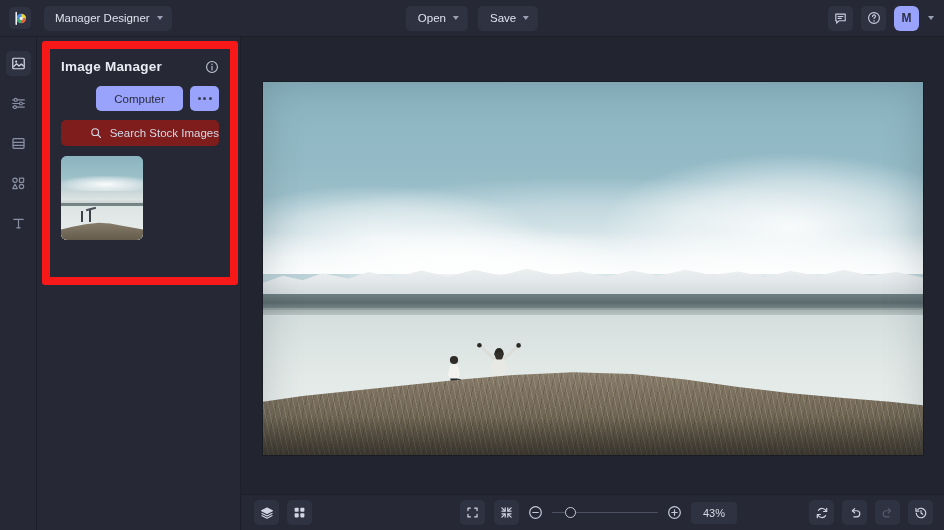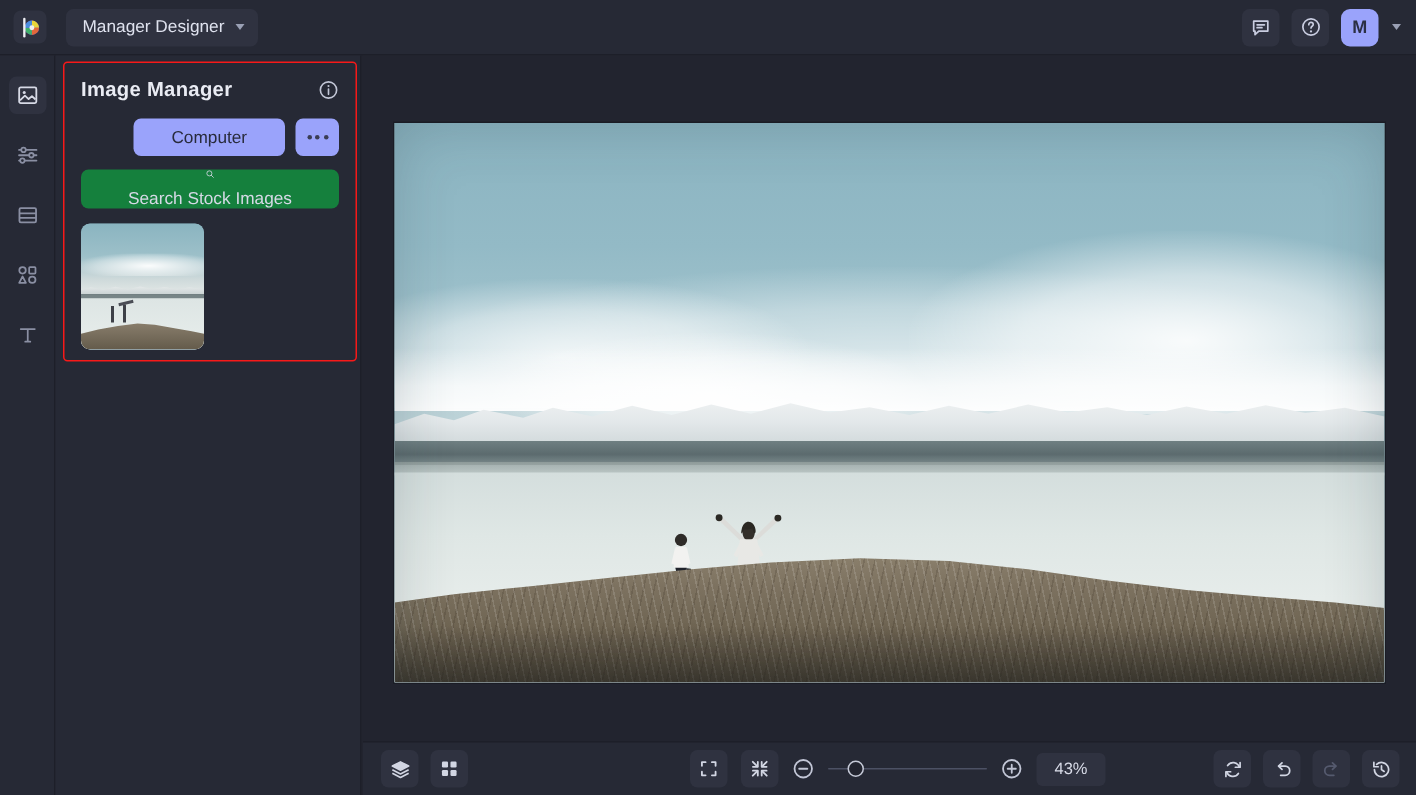--- a/index.html
+++ b/index.html
@@ -66,45 +66,45 @@
     display: flex; align-items: center; justify-content: center; cursor: pointer;
   }
   .rail-item.active { background: #2f3240; }
 
   
   .panel-wrap {
     position: absolute; left: 37px; top: 37px; width: 204px; height: 493px;
     background: #262935; border-right: 1px solid #1d1f29;
   }
   .panel {
-    position: absolute; left: 5px; top: 4px; width: 196px; height: 200px;
-    border: 1px solid #6d28d9; border-radius: 3px;
+    position: absolute; left: 5px; top: 4px; width: 196px; height: 244px;
+    border: 8px solid #6d28d9; border-radius: 3px;
     background: #262935; padding: 10px 11px;
   }
   .panel-head {
     display: flex; align-items: center; justify-content: space-between;
     margin-bottom: 12px;
   }
   .panel-title { color: #e9ebf3; font-size: 13.5px; font-weight: bold; letter-spacing: .2px; }
   .row { display: flex; gap: 7px; margin-bottom: 9px; }
   .btn-primary {
     flex: 1; height: 25px; background: #9aa3fb; border-radius: 5px; border: none;
     color: #282b3c; font-size: 11.5px; cursor: pointer;
     font-family: "Liberation Sans", sans-serif;
     margin-left: 35px;
   }
   .btn-dots {
     width: 29px; height: 25px; background: #9aa3fb; border-radius: 5px;
     display: flex; align-items: center; justify-content: center; gap: 2.5px; cursor: pointer;
   }
   .dot { width: 3px; height: 3px; border-radius: 50%; background: #3a3d55; }
   .search {
-    height: 26px; background: #15803d; border-radius: 5px;
+    height: 26px; background: #7f1d1d; border-radius: 5px;
     display: flex; align-items: center; justify-content: flex-end; gap: 8px;
-    color: #d6d9e6; font-size: 11.5px; cursor: pointer; margin-bottom: 10px; flex-direction: column;
+    color: #d6d9e6; font-size: 11.5px; cursor: pointer; margin-bottom: 10px;
   }
   .thumb {
     width: 82px; height: 84px; border-radius: 6px; overflow: hidden;
     position: relative; cursor: pointer; background: #7fa9b5;
   }
 
   
   .stage {
     position: absolute; left: 242px; top: 37px; width: 702px; height: 457px;
     background: #22242f;
@@ -201,20 +201,30 @@
         <path d="M4.3 2.2 L4.3 17.6" stroke="#efeff4" stroke-width="2.1" fill="none" stroke-linecap="round"></path>
         <circle cx="11" cy="10" r="2.2" fill="#efeff4"></circle>
       </svg>
     </div>
 
     <div class="doc-chip">
       <span>Manager Designer</span>
       <span class="chev"></span>
     </div>
 
+    <div class="center-actions">
+      <button class="act-btn">
+        <span>Open</span>
+        <span class="chev"></span>
+      </button>
+      <button class="act-btn">
+        <span>Save</span>
+        <span class="chev"></span>
+      </button>
+    </div>
 
     <div class="right-actions">
       <div class="icon-sq">
         <svg width="13" height="13" viewBox="0 0 16 16" fill="none" stroke="#c9cde0" stroke-width="1.4">
           <path d="M2.2 2.6h11.6v8.1H6.4L3.3 13.6v-2.9H2.2z" stroke-linejoin="round"></path>
           <path d="M5 5.6h6M5 7.9h4" stroke-linecap="round"></path>
         </svg>
       </div>
       <div class="icon-sq">
         <svg width="14" height="14" viewBox="0 0 16 16" fill="none" stroke="#c9cde0" stroke-width="1.3">

